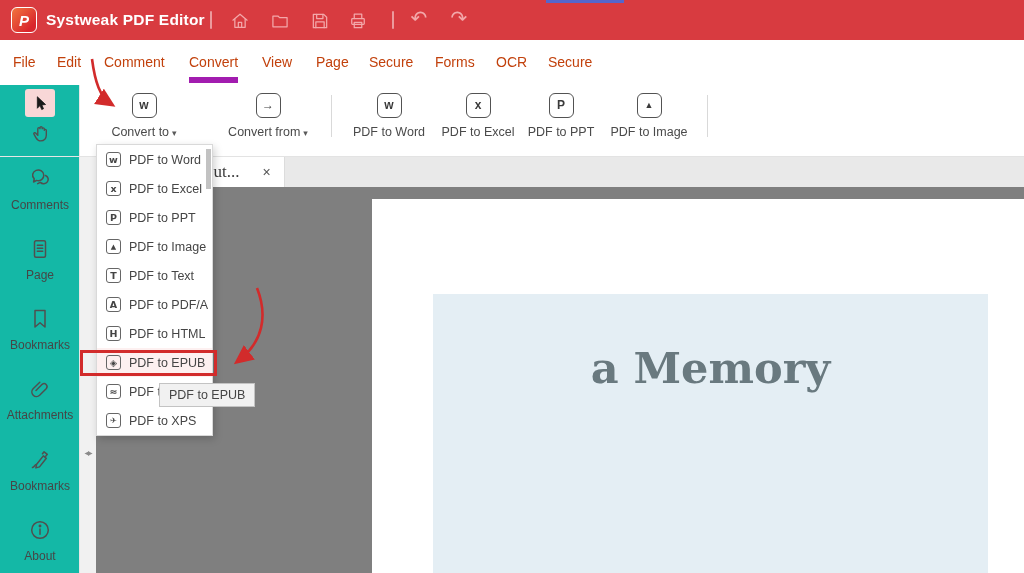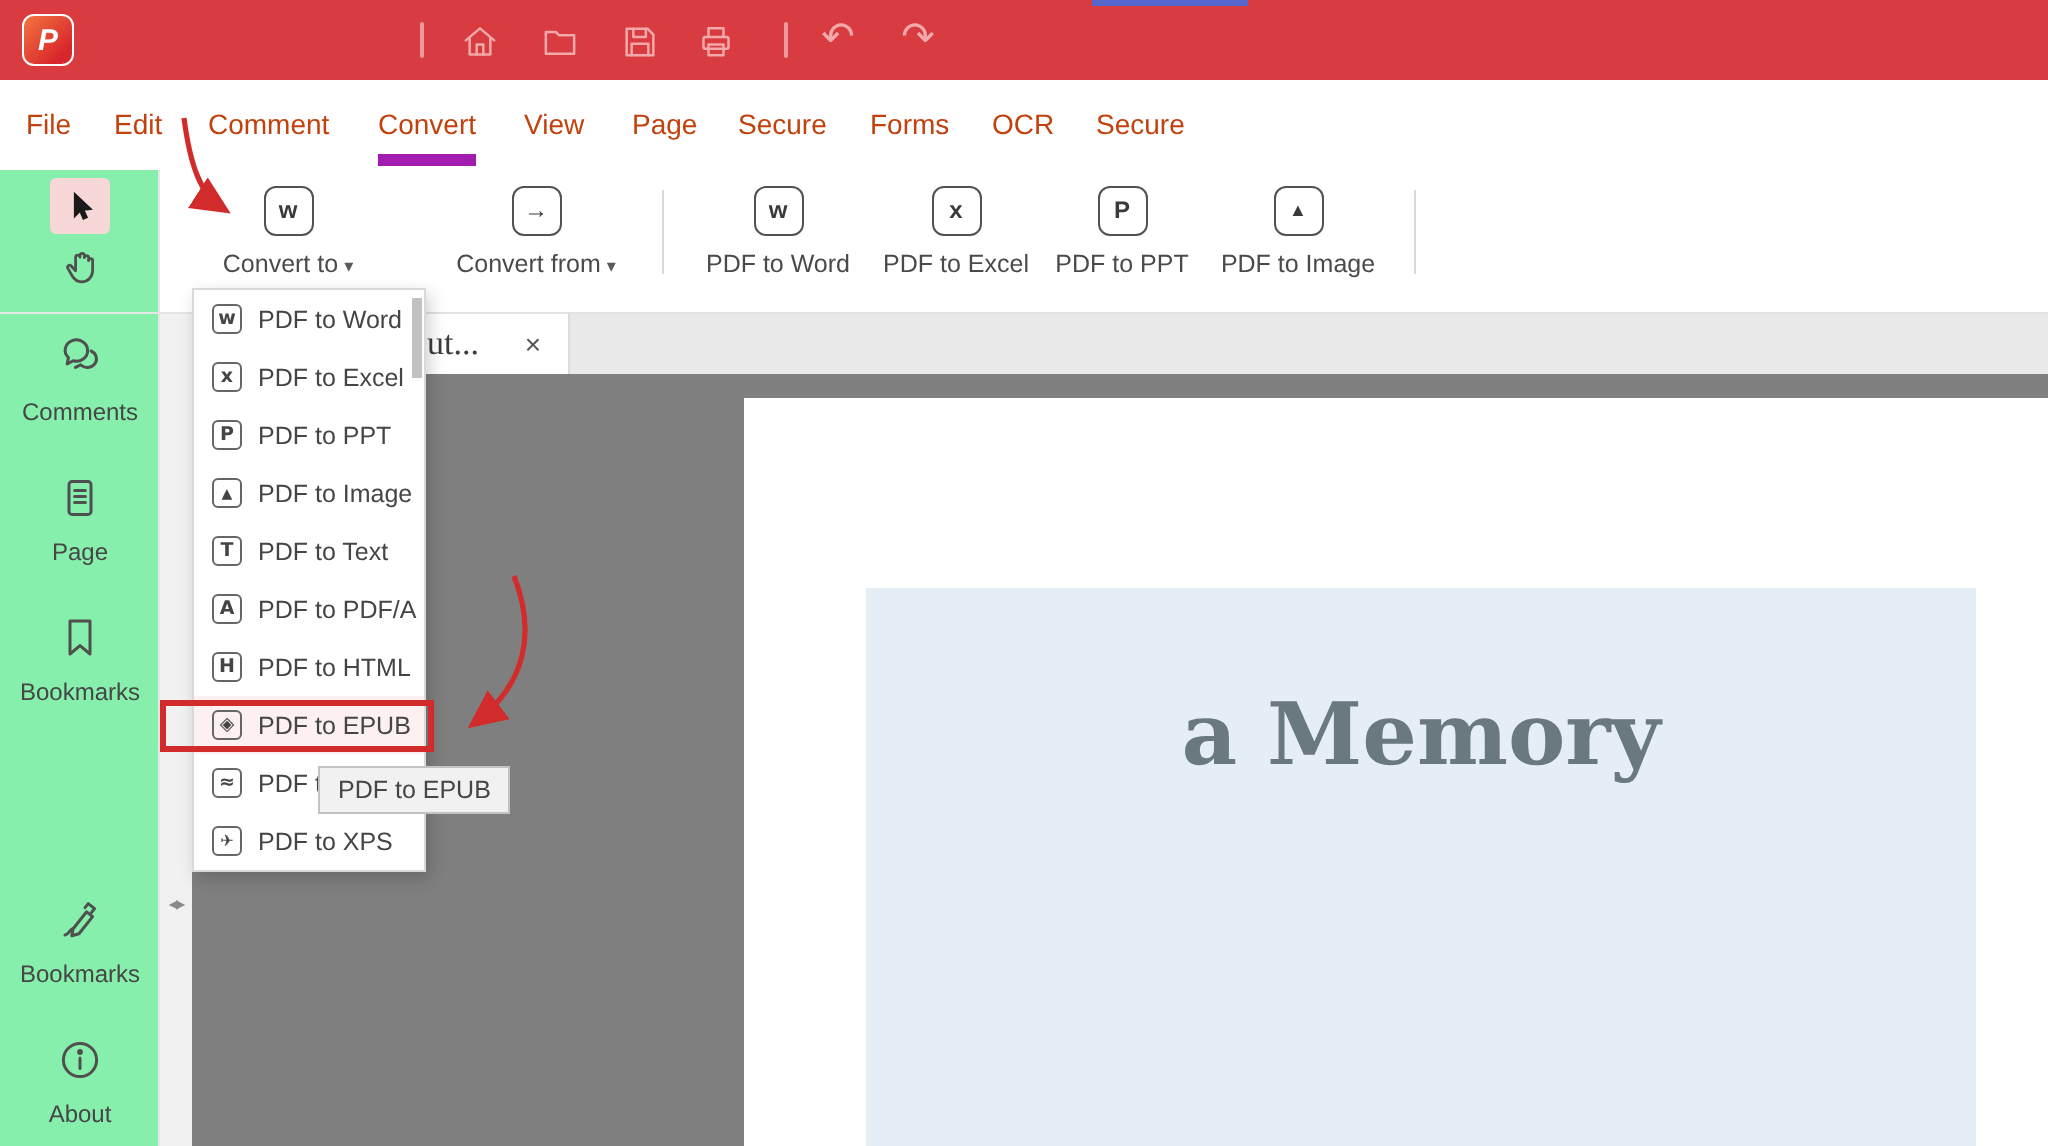--- a/index.html
+++ b/index.html
@@ -35,21 +35,21 @@
          background:#fff; font-size:12px; font-weight:bold; color:#3a3a3a; line-height:22px; text-align:center; }
   .doc .back-page { position:absolute; left:-4px; top:-4px; width:25px; height:25px; border:1.6px solid #9b9b9b;
          border-radius:6px; z-index:-1; }
   .v-sep { position:absolute; top:10px; width:1px; height:42px; background:#d9d9d9; }
   .batch-icon { position:relative; display:inline-block; width:22px; height:22px; }
   .batch-icon .sq { position:absolute; width:8px; height:8px; border:1.6px solid #3c3c3c; }
   .batch-icon .lock-body { position:absolute; left:12px; top:6px; width:9px; height:7px; background:#3c3c3c; border-radius:1px; }
   .batch-icon .lock-shackle { position:absolute; left:13.5px; top:1px; width:6px; height:6px; border:1.6px solid #3c3c3c;
          border-bottom:none; border-radius:4px 4px 0 0; }
   
-  .sidebar { position:absolute; left:0; top:85px; width:80px; height:488px; background:#86efac; border-right:1px solid #e6e6e6; }
+  .sidebar { position:absolute; left:0; top:85px; width:80px; height:488px; background:#14b8a6; border-right:1px solid #e6e6e6; }
   .tools { position:absolute; left:0; top:0; width:100%; height:72px; border-bottom:1px solid #e6e6e6; }
   .tool-cursor { position:absolute; left:25px; top:4px; width:30px; height:28px; background:#f8d7d7; border:none;
                  border-radius:3px; cursor:pointer; display:flex; align-items:center; justify-content:center; }
   .tool-hand { position:absolute; left:28px; top:37px; width:26px; height:26px; background:none; border:none; cursor:pointer; }
   .tool-hand svg, .panel svg { stroke:#4f4f4f; fill:none; stroke-width:1.5; stroke-linecap:round; stroke-linejoin:round; }
   .panel { position:absolute; left:0; width:80px; text-align:center; cursor:pointer; }
   .panel-label { margin-top:3px; font-size:12px; color:#464646; }
   
   .strip { position:absolute; left:80px; top:157px; width:16px; height:416px; background:#f1f1f1; }
   .resize-handle { position:absolute; left:0; top:292px; width:16px; text-align:center; font-size:6px; color:#8a8a8a;
@@ -86,20 +86,21 @@
 </head>
 <body>
 
 <div id="screen">
 
   <div class="titlebar">
     <div class="top-strip"></div>
     <div class="logo">
       <span>P</span>
     </div>
+    <div class="app-title">Systweak PDF Editor</div>
     <div class="tb-sep" style="left:210px"></div>
     <button class="tb-btn" style="left:228px">
       <svg width="20" height="20" viewBox="0 0 24 24">
         <path d="M3.5 11 L12 3.8 L20.5 11"></path>
           <path d="M5.8 9.6 V19.5 H18.2 V9.6"></path>
         <path d="M10 19.5 V13.5 H14 V19.5"></path>
       </svg>
     </button>
     <button class="tb-btn" style="left:268px">
       <svg width="20" height="20" viewBox="0 0 24 24">
@@ -206,20 +207,26 @@
         <path d="M9.3 8.2 H14.7 M9.3 11.2 H14.7 M9.3 14.2 H14.7"></path>
       </svg>
       <div class="panel-label">Page</div>
     </div>
     <div class="panel" style="top:222px">
       <svg width="24" height="24" viewBox="0 0 24 24">
         <path d="M7 3.5 H17 V20 L12 15.8 L7 20 Z"></path>
       </svg>
       <div class="panel-label">Bookmarks</div>
     </div>
+    <div class="panel" style="top:292px">
+      <svg width="24" height="24" viewBox="0 0 24 24">
+        <path d="M8 13.5 L14.2 7.3 a3 3 0 0 1 4.2 4.2 L11.6 18.3 a4.6 4.6 0 0 1 -6.5-6.5 L11.8 5.2"></path>
+      </svg>
+      <div class="panel-label">Attachments</div>
+    </div>
     <div class="panel" style="top:363px">
       <svg width="24" height="24" viewBox="0 0 24 24">
         <path d="M4.5 19.5 c2.2-.6 2.1-2.6 3.8-3.1"></path>
         <path d="M8.5 16.5 l6.8-8.6 3 2.4 -6.8 8.6 -3.6 1 z"></path>
         <path d="M14.5 5.8 l1.6-2 3.2 2.5 -1.6 2"></path>
       </svg>
       <div class="panel-label">Bookmarks</div>
     </div>
     <div class="panel" style="top:433px">
       <svg width="24" height="24" viewBox="0 0 24 24">

